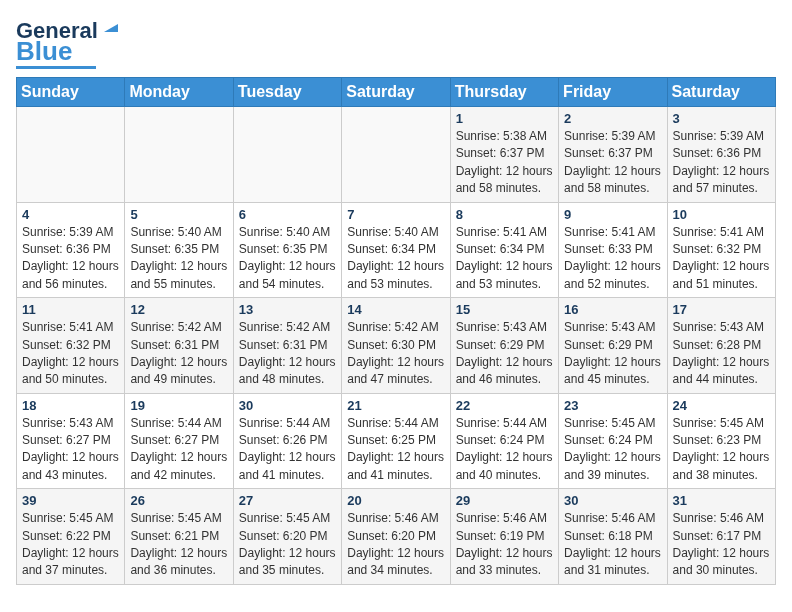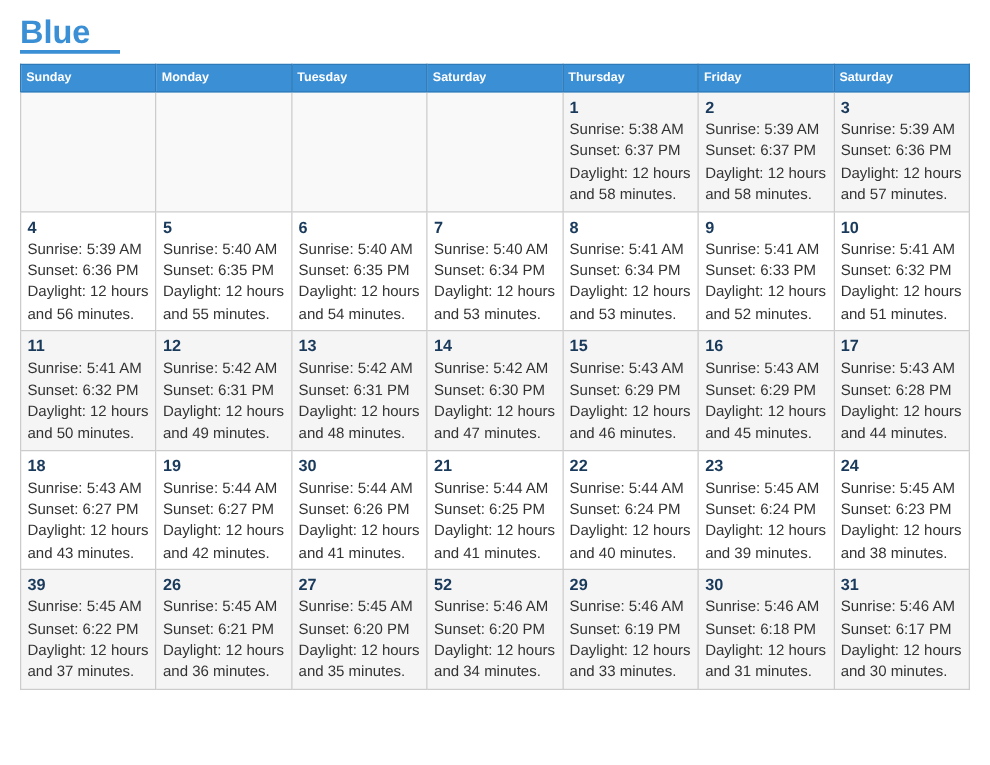--- a/index.html
+++ b/index.html
@@ -38,21 +38,21 @@
     .calendar {
       width: 100%;
       border-collapse: collapse;
       font-size: 11px;
     }
     .calendar thead th {
       background: #3b8fd4;
       color: #fff;
       padding: 5px 4px;
       text-align: left;
-      font-size: 10px;
+      font-size: 16px;
       font-weight: bold;
       border: 1px solid #2e7ab8;
     }
     .calendar tbody td {
       border: 1px solid #ccc;
       vertical-align: top;
       padding: 4px 5px;
       width: calc(100% / 7);
       height: 88px;
       background: #fff;
@@ -77,20 +77,30 @@
     }
     .empty-cell {
       background: #f9f9f9 !important;
     }
   </style>
 </head>
 <body>
 
 <div class="header">
   <div class="logo">
+    <div style="display:flex; align-items:flex-end; gap:2px;">
+      <div style="font-size:22px; font-weight:bold; color:#1a3a5c; line-height:1;">
+        <span style="color:#1a3a5c;">General</span>
+      </div>
+      <div style="margin-left:2px; margin-bottom:4px;">
+        <svg width="18" height="18" viewBox="0 0 18 18">
+          <polygon points="2,16 16,8 16,16" fill="#3b8fd4"></polygon>
+        </svg>
+      </div>
+    </div>
     <div style="font-size:26px; font-weight:bold; color:#3b8fd4; line-height:1; margin-top:-4px;">Blue</div>
     <div style="height:3px; background:#3b8fd4; width:80px; margin-top:2px;"></div>
   </div>
   <div class="title-block">
     <div class="month-year"></div>
     <div class="location"></div>
   </div>
 </div>
 
 <table class="calendar">
@@ -302,21 +312,21 @@
 and 36 minutes.</div>
         </td>
         <td>
           <span class="day-number">27</span>
           <div class="day-detail" style="white-space: pre-line;">Sunrise: 5:45 AM
 Sunset: 6:20 PM
 Daylight: 12 hours
 and 35 minutes.</div>
         </td>
         <td>
-          <span class="day-number">52</span>
+          <span class="day-number">20</span>
           <div class="day-detail" style="white-space: pre-line;">Sunrise: 5:46 AM
 Sunset: 6:20 PM
 Daylight: 12 hours
 and 34 minutes.</div>
         </td>
         <td>
           <span class="day-number">29</span>
           <div class="day-detail" style="white-space: pre-line;">Sunrise: 5:46 AM
 Sunset: 6:19 PM
 Daylight: 12 hours

